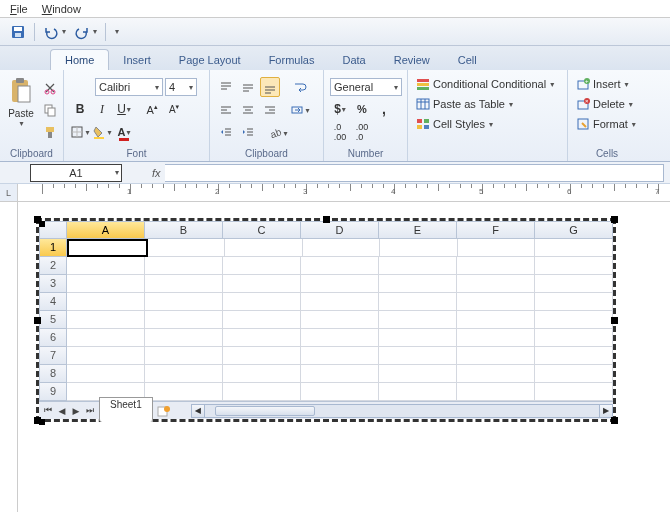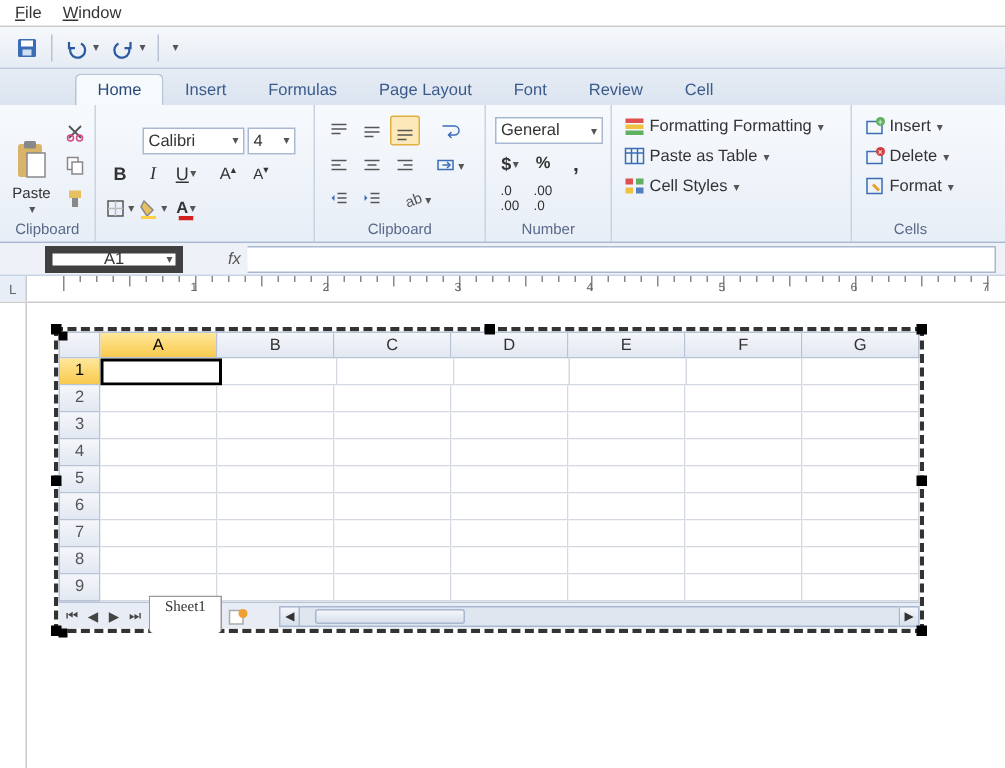--- a/index.html
+++ b/index.html
@@ -10,32 +10,32 @@
 .qat { height: 28px; background: linear-gradient(#f6f8fb,#e6ecf4); border-bottom: 1px solid #bcc7d8; display: flex; align-items: center; padding: 0 8px; gap: 4px; }
 .qat .btn { display: flex; align-items: center; gap: 2px; padding: 2px; }
 .qat .sep { width: 1px; height: 18px; background: #b8c4d6; margin: 0 2px; }
 .tabs { height: 24px; display: flex; align-items: flex-end; padding-left: 50px; background: linear-gradient(#e6ecf4,#dbe4f0); gap: 0; }
 .tab { padding: 4px 14px 4px; font-size: 11px; color: #3b5b8c; cursor: default; border-top-left-radius: 4px; border-top-right-radius: 4px; }
 .tab.active { background: #f7fafd; border: 1px solid #b8c4d6; border-bottom: none; color: #2a4a7a; font-weight: 500; }
 .ribbon { height: 92px; background: linear-gradient(#f7fafd,#e8eef7); border-bottom: 1px solid #a8b8d0; display: flex; }
 .group { border-right: 1px solid #c8d4e4; padding: 4px 6px 2px; display: flex; flex-direction: column; justify-content: space-between; }
 .group-label { text-align: center; font-size: 10px; color: #5a6a8a; padding-top: 2px; }
 .group-body { flex: 1; display: flex; gap: 4px; }
-.bigbtn { display: flex; flex-direction: column; align-items: center; justify-content: flex-end; padding: 2px; width: 40px; }
+.bigbtn { display: flex; flex-direction: column; align-items: center; justify-content: flex-start; padding: 2px; width: 40px; }
 .bigbtn .lbl { font-size: 10px; margin-top: 2px; }
 .col { display: flex; flex-direction: column; gap: 2px; justify-content: center; }
 .row { display: flex; gap: 2px; align-items: center; }
 .ibtn { width: 20px; height: 20px; display: flex; align-items: center; justify-content: center; cursor: default; border-radius: 2px; }
 .dd { font-size: 8px; color: #555; margin-left: 1px; }
 .fontname { width: 68px; height: 18px; border: 1px solid #a8b8d0; background: #fff; font-size: 11px; padding: 0 3px; display: flex; align-items: center; justify-content: space-between; margin-left: 25px; }
 .fontsize { width: 32px; height: 18px; border: 1px solid #a8b8d0; background: #fff; font-size: 11px; padding: 0 3px; display: flex; align-items: center; justify-content: space-between; }
 .numfmt { width: 72px; height: 18px; border: 1px solid #a8b8d0; background: #fff; font-size: 11px; padding: 0 3px; display: flex; align-items: center; justify-content: space-between; }
 .txtbtn { display: flex; align-items: center; gap: 3px; font-size: 11px; padding: 1px 2px; cursor: default; white-space: nowrap; }
 .namebox-row { height: 22px; background: #eef2f8; border-bottom: 1px solid #c8d4e4; display: flex; align-items: center; }
-.namebox { width: 92px; height: 18px; border: 5px solid #404040; background: #fff; margin-left: 30px; display: flex; align-items: center; justify-content: center; font-size: 11px; position: relative; }
+.namebox { width: 92px; height: 18px; border: 1px solid #404040; background: #fff; margin-left: 30px; display: flex; align-items: center; justify-content: center; font-size: 11px; position: relative; }
 .namebox .dd2 { position: absolute; right: 2px; font-size: 8px; color: #555; }
 .fx { margin-left: 30px; font-style: italic; font-size: 11px; color: #555; }
 .formula-input { flex: 1; height: 18px; border: 1px solid #a8b8d0; border-left: none; background: #fff; margin-left: 4px; margin-right: 6px; }
 .ruler-row { height: 18px; background: #fff; border-bottom: 1px solid #ccc; display: flex; }
 .ruler-corner { width: 18px; background: #e8eef7; border-right: 1px solid #ccc; display: flex; align-items: center; justify-content: center; font-size: 9px; color: #666; }
 .hruler { flex: 1; position: relative; font-size: 8px; color: #666; }
 .hruler .tick { position: absolute; top: 0; border-left: 1px solid #888; height: 6px; }
 .hruler .num { position: absolute; top: 3px; }
 .workarea { display: flex; height: 330px; }
 .vruler { width: 18px; background: #fff; border-right: 1px solid #ccc; position: relative; }
@@ -54,21 +54,21 @@
 .colhdr { flex: 1; background: linear-gradient(#f4f6fa,#e2e8f2); border: 1px solid #b8c4d6; border-left: none; text-align: center; font-size: 11px; line-height: 16px; color: #333; }
 .colhdr.active { background: linear-gradient(#ffe89a,#f9c94e); color: #000; }
 .gridrow { display: flex; height: 18px; }
 .rowhdr { width: 28px; background: linear-gradient(#f4f6fa,#e2e8f2); border: 1px solid #b8c4d6; border-top: none; text-align: center; font-size: 11px; line-height: 17px; color: #555; }
 .rowhdr.active { background: linear-gradient(#ffe89a,#f9c94e); color: #000; }
 .cell { flex: 1; border-right: 1px solid #d4d8e0; border-bottom: 1px solid #d4d8e0; background: #fff; }
 .cell.sel { border: 2px solid #000; }
 .sheettabs { height: 18px; display: flex; align-items: center; border-top: 1px solid #b8c4d6; background: #e8ecf4; }
 .navset { display: flex; gap: 0; padding: 0 2px; }
 .navbtn { width: 14px; height: 14px; display: flex; align-items: center; justify-content: center; font-size: 9px; color: #444; }
-.stab { background: #fff; border: 1px solid #999; border-bottom: none; padding: 0 10px; font-size: 10px; height: 25px; line-height: 14px; border-radius: 0 0 3px 3px; transform: translateY(-1px); font-family: Liberation Serif, serif; }
+.stab { background: #fff; border: 1px solid #999; border-bottom: none; padding: 0 10px; font-size: 10px; height: 25px; line-height: 14px; border-radius: 0 0 3px 3px; transform: translateY(-1px); }
 .hscroll { flex: 1; height: 14px; background: #e8ecf4; margin-left: 20px; display: flex; align-items: center; }
 .hscroll .arrow { width: 14px; height: 14px; background: linear-gradient(#f4f6fa,#d8e0ec); border: 1px solid #a8b8d0; display: flex; align-items: center; justify-content: center; font-size: 8px; }
 .hscroll .track { flex: 1; height: 14px; background: #e0e6f0; border-top: 1px solid #a8b8d0; border-bottom: 1px solid #a8b8d0; position: relative; }
 .hscroll .thumb { position: absolute; left: 10px; width: 100px; top: 1px; bottom: 1px; background: linear-gradient(#f4f6fa,#d8e0ec); border: 1px solid #a8b8d0; border-radius: 2px; }
 svg { display: block; }
 </style>
 </head>
 <body>
 
 <div class="menubar">
@@ -101,23 +101,23 @@
   </div>
   <div class="sep"></div>
   <div class="btn">
       <span class="dd">▾</span>
     </div>
 </div>
 
 <div class="tabs">
   <div class="tab active">Home</div>
   <div class="tab">Insert</div>
+  <div class="tab">Page Layout</div>
   <div class="tab">Formulas</div>
-  <div class="tab">Page Layout</div>
-  <div class="tab">Font</div>
+  <div class="tab">Data</div>
   <div class="tab">Review</div>
   <div class="tab">Cell</div>
 </div>
 
 <div class="ribbon">
 
   <div class="group" style="width:64px">
     <div class="group-body">
       <div class="bigbtn">
         <svg width="26" height="30">
@@ -204,20 +204,21 @@
           <div class="ibtn">
               <span style="font-size:11px;font-weight:bold">A</span>
               <svg width="10" height="3" style="position:absolute;margin-top:14px">
                 <rect width="10" height="3" fill="#d02020"></rect>
               </svg>
               <span class="dd">▾</span>
             </div>
         </div>
       </div>
     </div>
+    <div class="group-label">Font</div>
   </div>
 
   <div class="group" style="width:114px">
     <div class="group-body">
       <div class="col" style="gap:3px">
         <div class="row">
           <div class="ibtn">
               <svg width="14" height="14">
                 <line x1="2" y1="3" x2="12" y2="3" stroke="#555"></line>
                 <line x1="2" y1="6" x2="12" y2="6" stroke="#555"></line>
@@ -340,21 +341,21 @@
 
   <div class="group" style="width:160px">
     <div class="group-body">
       <div class="col" style="gap:4px;justify-content:flex-start;padding-top:2px">
         <div class="txtbtn">
           <svg width="14" height="14">
               <rect x="1" y="2" width="12" height="3" fill="#e05050"></rect>
               <rect x="1" y="6" width="12" height="3" fill="#f0c040"></rect>
               <rect x="1" y="10" width="12" height="3" fill="#60b060"></rect>
             </svg>
-          <span>Formatting Formatting</span>
+          <span>Conditional Conditional</span>
             <span class="dd">▾</span>
         </div>
         <div class="txtbtn">
           <svg width="14" height="14">
               <rect x="1" y="2" width="12" height="10" fill="none" stroke="#3a6db5"></rect>
               <line x1="1" y1="5" x2="13" y2="5" stroke="#3a6db5"></line>
               <line x1="5" y1="2" x2="5" y2="12" stroke="#3a6db5"></line>
               <line x1="9" y1="2" x2="9" y2="12" stroke="#3a6db5"></line>
             </svg>
           <span>Paste as Table</span>

